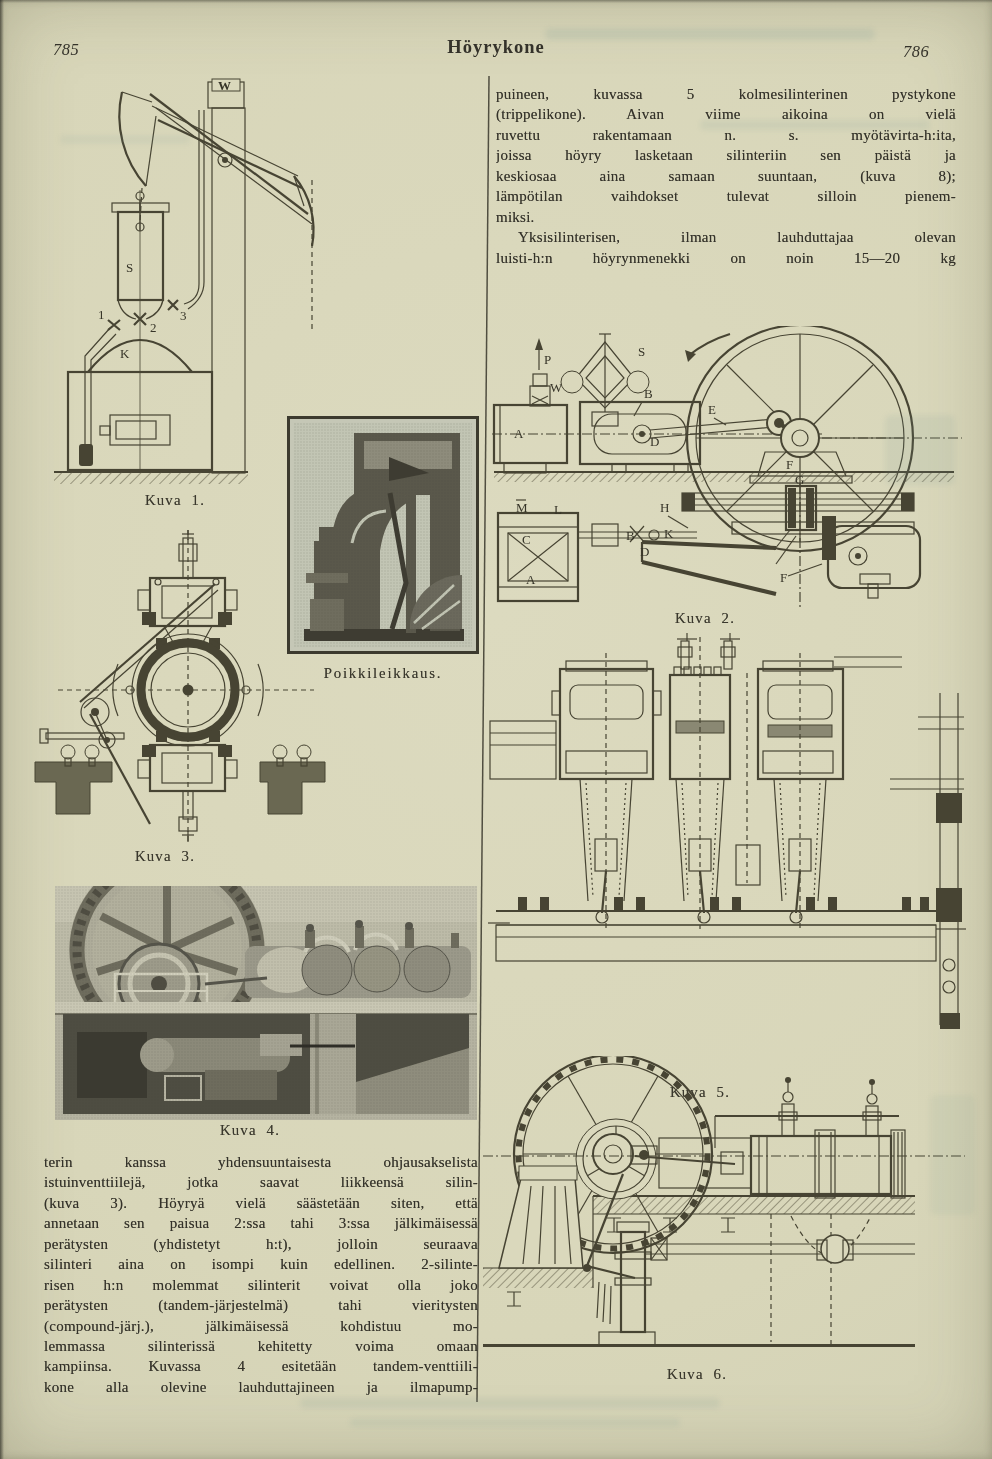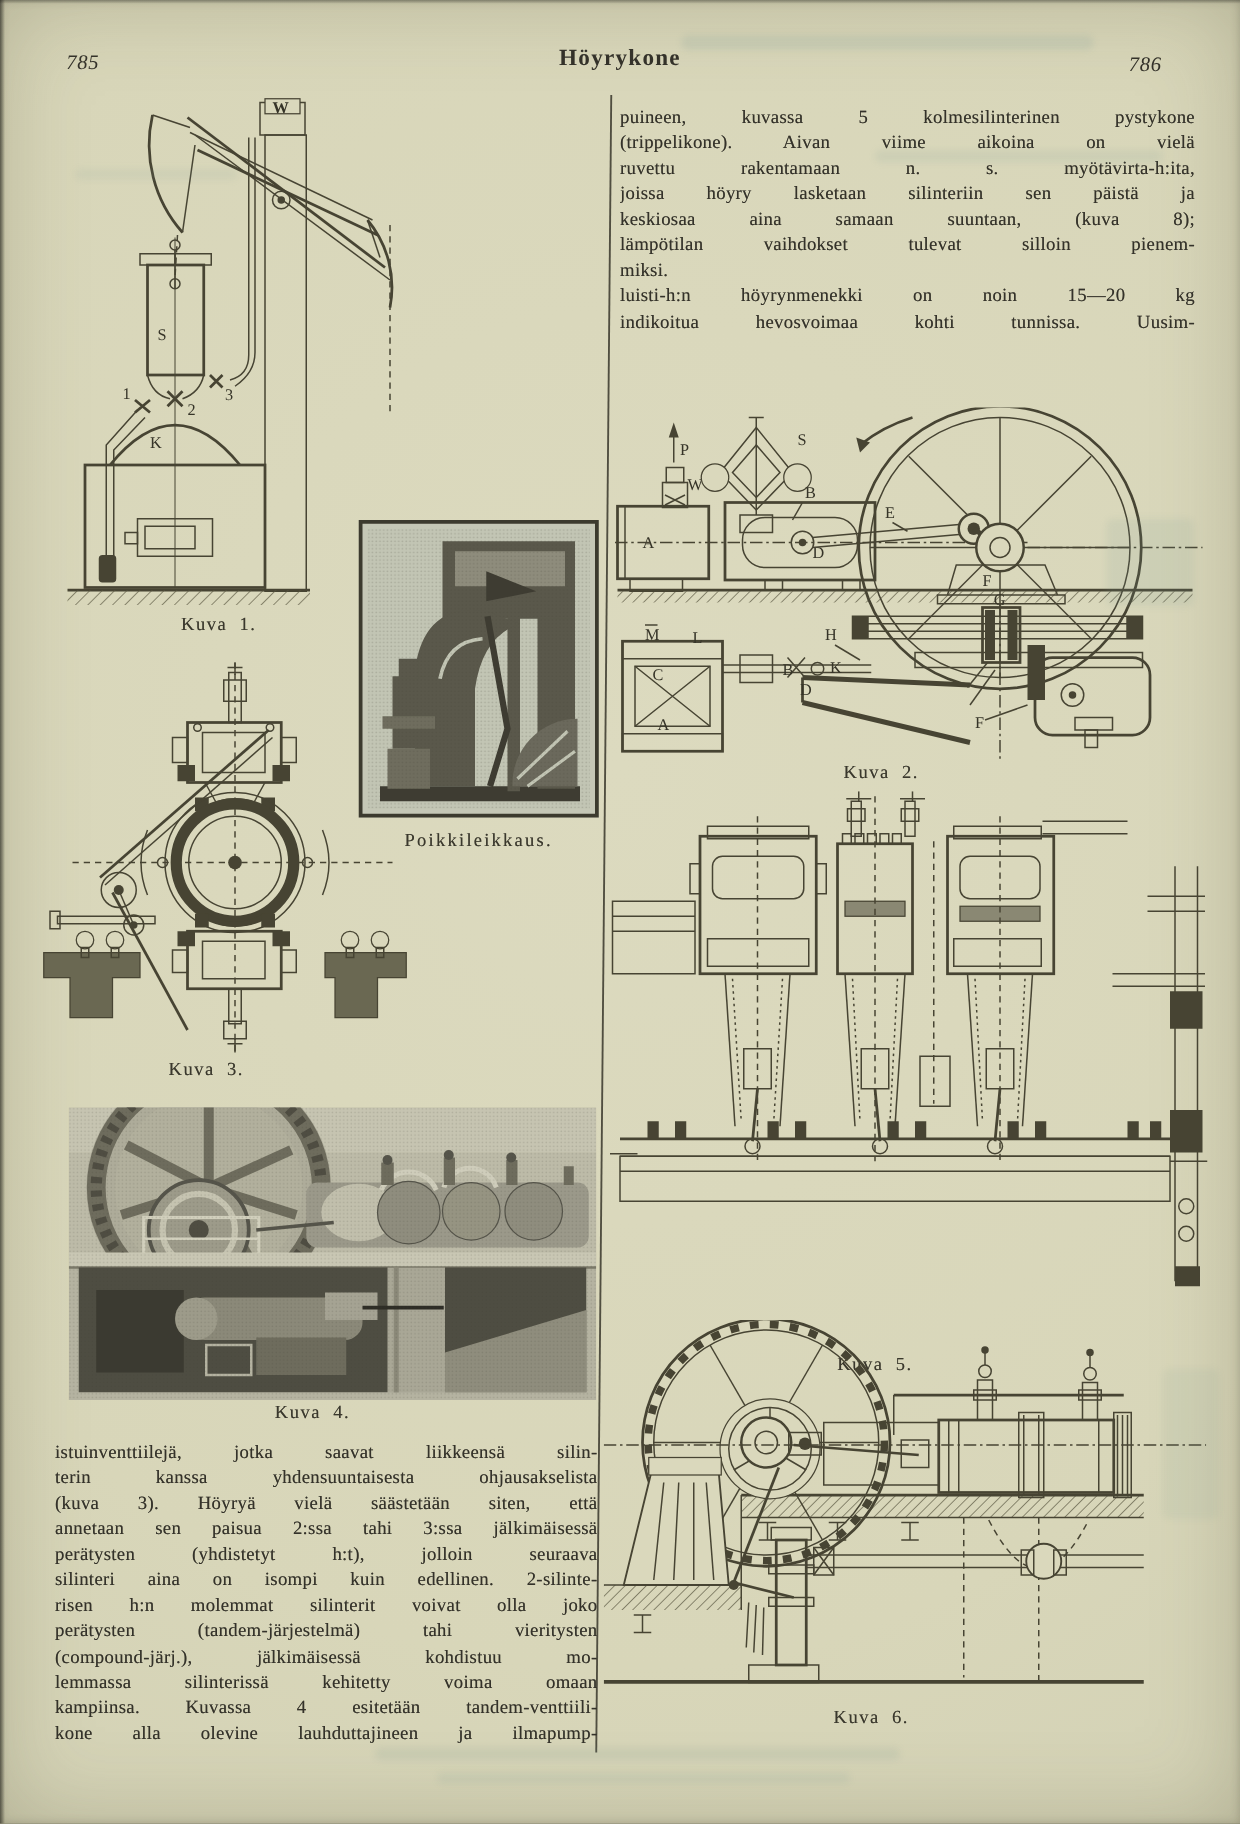--- a/index.html
+++ b/index.html
@@ -270,44 +270,44 @@
     <rect x="255" y="128" width="46" height="106" fill="#a9a796"></rect>
     <line x1="262" y1="128" x2="262" y2="234" stroke="#8b8979" stroke-width="4"></line>
     <polygon points="301,196 414,162 414,234 301,234" fill="#8f8d7d"></polygon>
     <line x1="235" y1="160" x2="300" y2="160" stroke="#2e2d26" stroke-width="3"></line>
     <rect x="0" y="228" width="422" height="6" fill="#b5b3a1"></rect>
     <rect x="0" y="0" width="422" height="234" fill="url(#dots2)" opacity=".6"></rect>
   </svg>
   <div class="abs cap" style="left:150px;top:1122px;width:200px;">Kuva 4.</div>
 
   <div class="abs tblock" style="left:44px;top:1152px;width:434px;">
+    <div class="tl">terin kanssa yhdensuuntaisesta ohjausakselista</div>
     <div class="tl">istuinventtiilejä, jotka saavat liikkeensä silin-</div>
-    <div class="tl">terin kanssa yhdensuuntaisesta ohjausakselista</div>
     <div class="tl">(kuva 3). Höyryä vielä säästetään siten, että</div>
     <div class="tl">annetaan sen paisua 2:ssa tahi 3:ssa jälkimäisessä</div>
     <div class="tl">perätysten (yhdistetyt h:t), jolloin seuraava</div>
     <div class="tl">silinteri aina on isompi kuin edellinen. 2-silinte-</div>
     <div class="tl">risen h:n molemmat silinterit voivat olla joko</div>
     <div class="tl">perätysten (tandem-järjestelmä) tahi vieritysten</div>
     <div class="tl">(compound-järj.), jälkimäisessä kohdistuu mo-</div>
     <div class="tl">lemmassa silinterissä kehitetty voima omaan</div>
     <div class="tl">kampiinsa. Kuvassa 4 esitetään tandem-venttiili-</div>
     <div class="tl">kone alla olevine lauhduttajineen ja ilmapump-</div>
   </div>
 
   <div class="abs tblock" style="left:496px;top:84px;width:460px;">
     <div class="tl">puineen, kuvassa 5 kolmesilinterinen pystykone</div>
     <div class="tl">(trippelikone). Aivan viime aikoina on vielä</div>
     <div class="tl">ruvettu rakentamaan n. s. myötävirta-h:ita,</div>
     <div class="tl">joissa höyry lasketaan silinteriin sen päistä ja</div>
     <div class="tl">keskiosaa aina samaan suuntaan, (kuva 8);</div>
     <div class="tl">lämpötilan vaihdokset tulevat silloin pienem-</div>
     <div class="tl plain">miksi.</div>
+    <div class="tl indent">Yksisilinterisen, ilman lauhduttajaa olevan</div>
     <div class="tl">luisti-h:n höyrynmenekki on noin 15—20 kg</div>
-    <div class="tl">indikoitua hevosvoimaa kohti tunnissa. Uusim-</div>
   </div>
 
   <svg class="abs" style="left:492px;top:326px;" width="472" height="284" viewBox="0 0 472 284">
     <defs>
       <pattern id="h2" width="6" height="6" patternUnits="userSpaceOnUse" patternTransform="rotate(45)">
         <line x1="0" y1="0" x2="0" y2="6" stroke="#55523d" stroke-width="1"></line>
       </pattern>
     </defs>
 
     <line x1="2" y1="146" x2="462" y2="146" class="ln2"></line>

